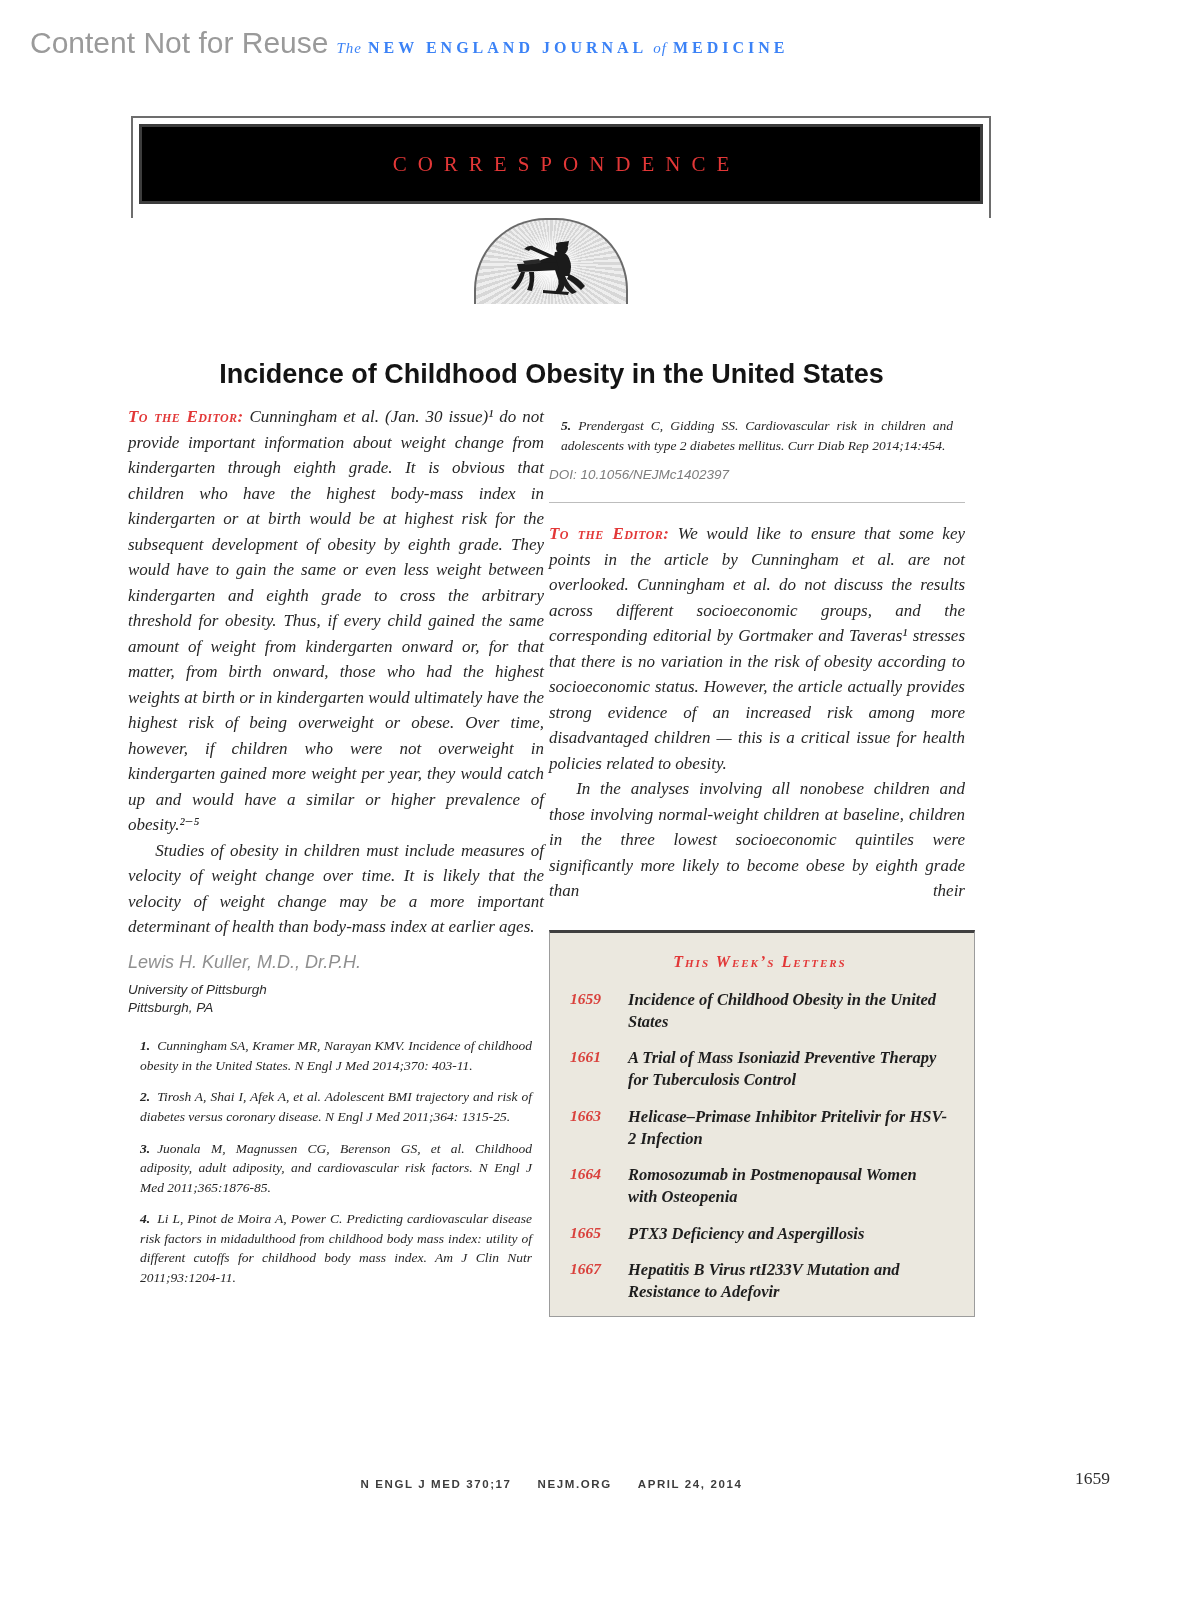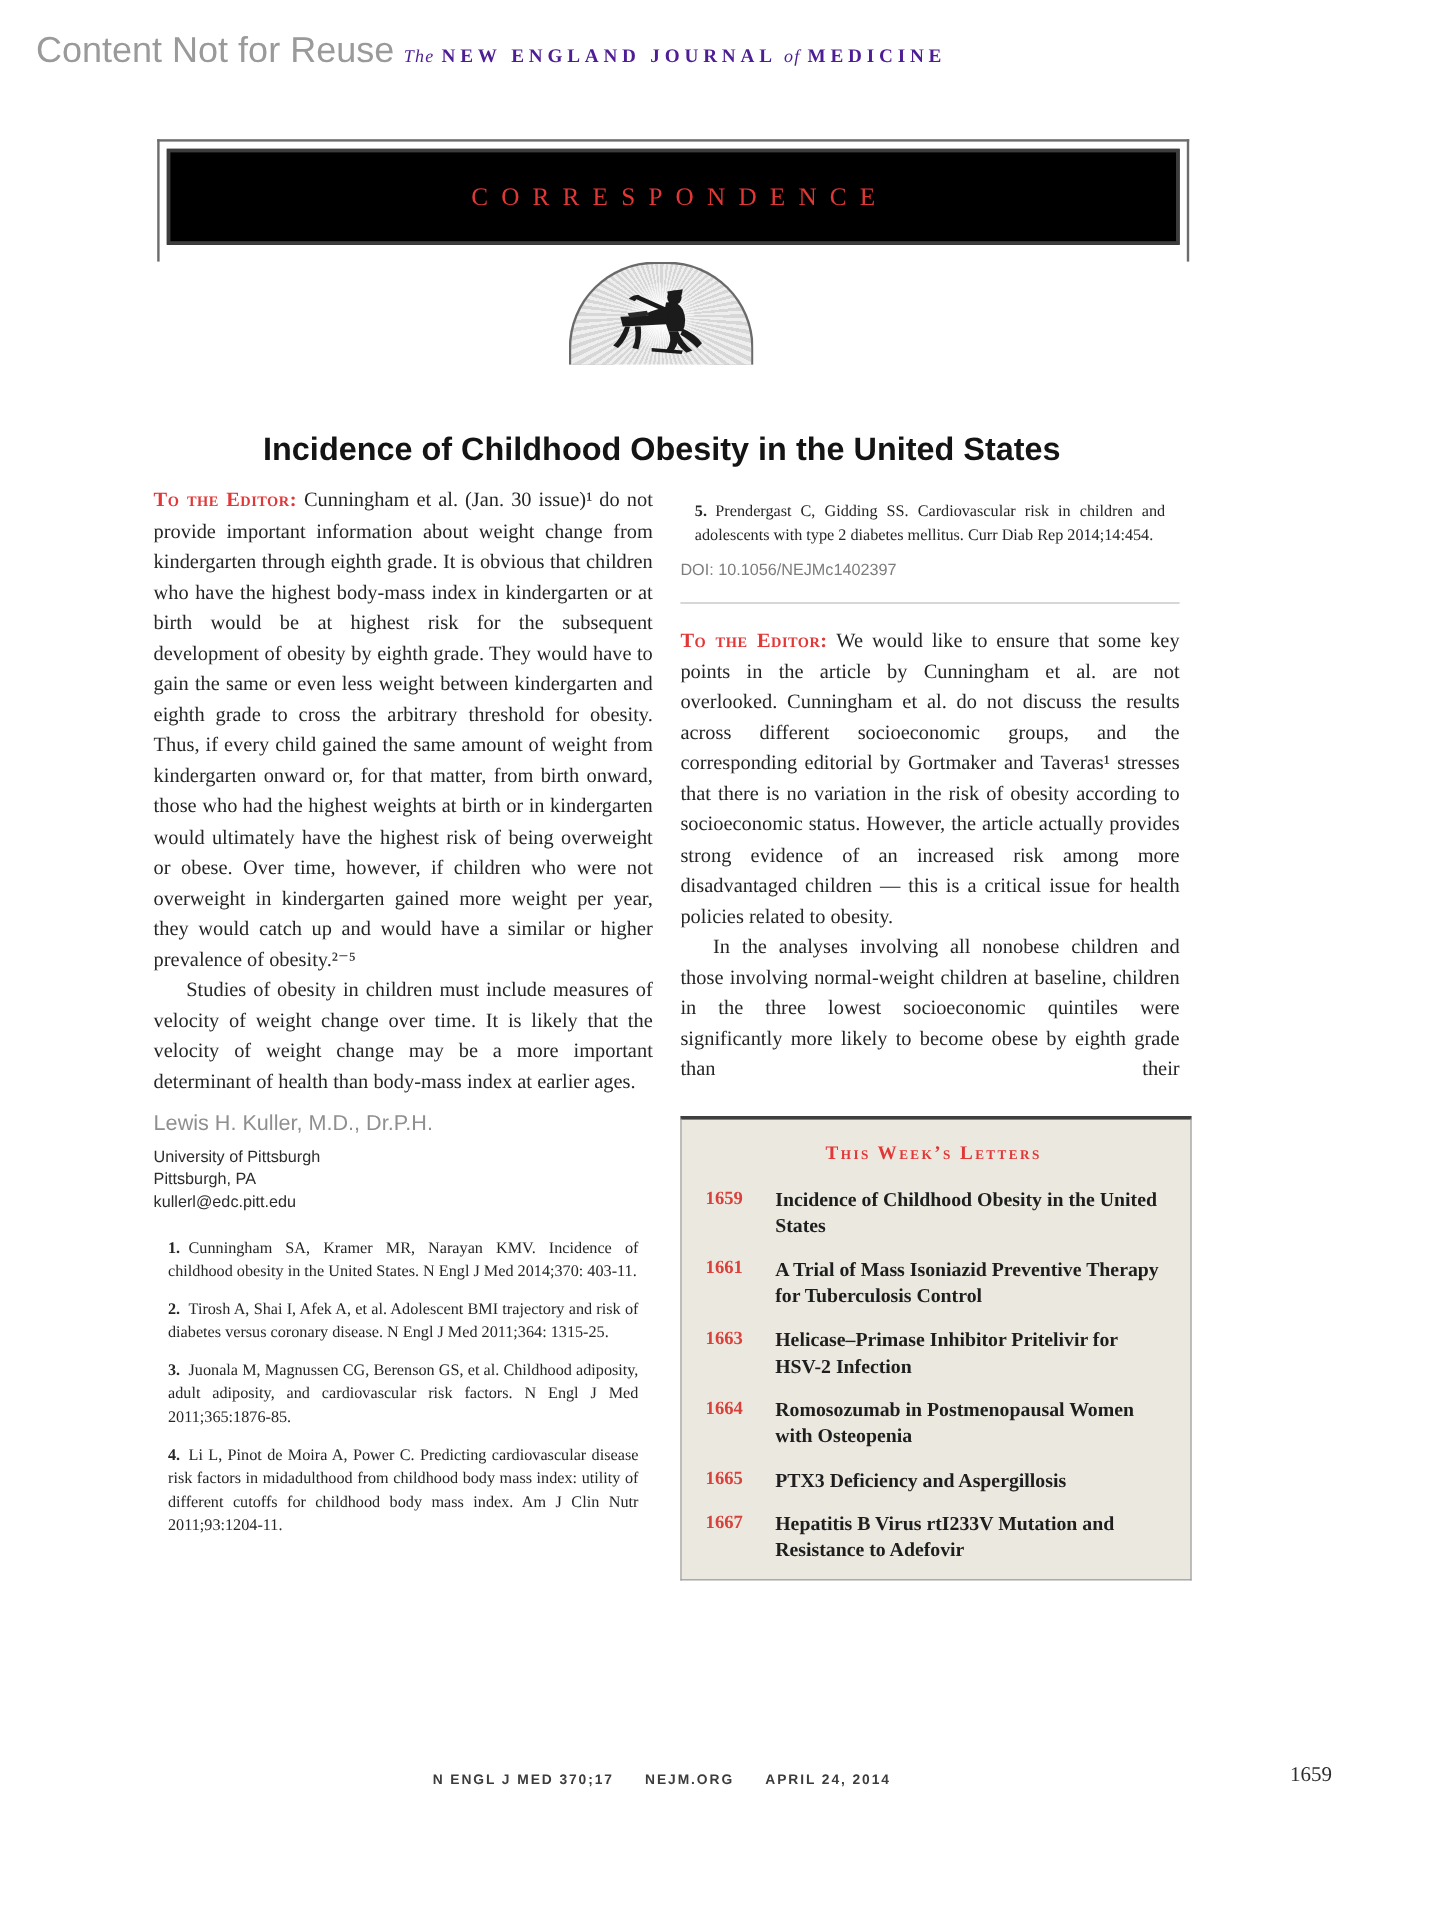--- a/index.html
+++ b/index.html
@@ -5,21 +5,21 @@
   html,body { margin:0; padding:0; }
   body {
     width:1200px; height:1600px; position:relative; background:#ffffff;
     font-family:"Liberation Serif","DejaVu Serif",serif; color:#262626;
     -webkit-font-smoothing:antialiased;
   }
 
   
   .top-row { position:absolute; top:26px; left:30px; display:flex; align-items:baseline; }
   .watermark { font-family:"Liberation Sans","DejaVu Sans",sans-serif; font-size:30px; color:#9a9a9a; letter-spacing:0; }
-  .masthead { margin-left:6px; color:#4c1d95; white-space:nowrap; }
+  .masthead { margin-left:6px; color:#3b82f6; white-space:nowrap; }
   .masthead .mh-caps { font-size:16px; font-weight:bold; letter-spacing:4px; }
   .masthead .mh-ital { font-family:"Liberation Serif",serif; font-style:italic; font-size:15px; letter-spacing:1px; margin:0 2px; }
 
   
   .corr-outer {
     position:absolute; top:116px; left:131px; width:856px; height:100px;
     border-top:2px solid #6d6d6d; border-left:2px solid #6d6d6d; border-right:2px solid #6d6d6d;
   }
   .corr-inner {
     position:absolute; top:6px; left:6px; right:6px; height:74px;
@@ -42,21 +42,21 @@
   .emblem svg { position:absolute; left:50%; top:14px; transform:translateX(-50%); }
 
   
   .article-title {
     position:absolute; top:341px; left:128px; width:847px; text-align:center;
     font-family:"Liberation Sans","DejaVu Sans",sans-serif; font-weight:bold;
     font-size:27px; color:#141414;
   }
 
   
-  .columns { position:absolute; top:404px; left:128px; width:847px; display:flex; gap:23px; }
+  .columns { position:absolute; top:404px; left:128px; width:847px; display:flex; gap:5px;font-style:italic; }
   .col { width:416px; flex:0 0 416px; }
 
   .body-par { margin:0; font-size:17px; line-height:1.5; text-align:justify; hyphens:auto; }
   .body-par.indent { text-indent:1.6em; }
   .body-par.fill-last { text-align-last:justify; }
   .salutation { font-variant:small-caps; font-weight:bold; color:#e23737; letter-spacing:.4px; }
 
   .signature { margin-top:12px; font-family:"Liberation Sans","DejaVu Sans",sans-serif; font-size:18px; color:#8f8f8f; }
   .affiliation { margin-top:8px; font-family:"Liberation Sans","DejaVu Sans",sans-serif; font-size:13.5px; line-height:1.4; color:#2c2c2c; }
   .affiliation div { margin:0; }
@@ -149,21 +149,20 @@
 <div class="columns">
 
   <div class="col">
     <p class="body-par"><span class="salutation">To the Editor:</span> <span>Cunningham et al. (Jan. 30 issue)¹ do not provide important information about weight change from kindergarten through eighth grade. It is obvious that children who have the highest body-mass index in kindergarten or at birth would be at highest risk for the subsequent development of obesity by eighth grade. They would have to gain the same or even less weight between kindergarten and eighth grade to cross the arbitrary threshold for obesity. Thus, if every child gained the same amount of weight from kindergarten onward or, for that matter, from birth onward, those who had the highest weights at birth or in kindergarten would ultimately have the highest risk of being overweight or obese. Over time, however, if children who were not overweight in kindergarten gained more weight per year, they would catch up and would have a similar or higher prevalence of obesity.²⁻⁵</span></p>
     <p class="body-par indent">Studies of obesity in children must include measures of velocity of weight change over time. It is likely that the velocity of weight change may be a more important determinant of health than body-mass index at earlier ages.</p>
 
     <div class="signature">Lewis H. Kuller, M.D., Dr.P.H.</div>
     <div class="affiliation">
       <div>University of Pittsburgh</div>
       <div>Pittsburgh, PA</div>
-      <div><a href="#" class="email">kullerl@edc.pitt.edu</a></div>
     </div>
 
 
     <div class="refs">
       <p class="ref"><span class="ref-num">1.</span><span>Cunningham SA, Kramer MR, Narayan KMV. Incidence of childhood obesity in the United States. N Engl J Med 2014;370: 403-11.</span></p>
       <p class="ref"><span class="ref-num">2.</span><span>Tirosh A, Shai I, Afek A, et al. Adolescent BMI trajectory and risk of diabetes versus coronary disease. N Engl J Med 2011;364: 1315-25.</span></p>
       <p class="ref"><span class="ref-num">3.</span><span>Juonala M, Magnussen CG, Berenson GS, et al. Childhood adiposity, adult adiposity, and cardiovascular risk factors. N Engl J Med 2011;365:1876-85.</span></p>
       <p class="ref"><span class="ref-num">4.</span><span>Li L, Pinot de Moira A, Power C. Predicting cardiovascular disease risk factors in midadulthood from childhood body mass index: utility of different cutoffs for childhood body mass index. Am J Clin Nutr 2011;93:1204-11.</span></p>
     </div>
   </div>

